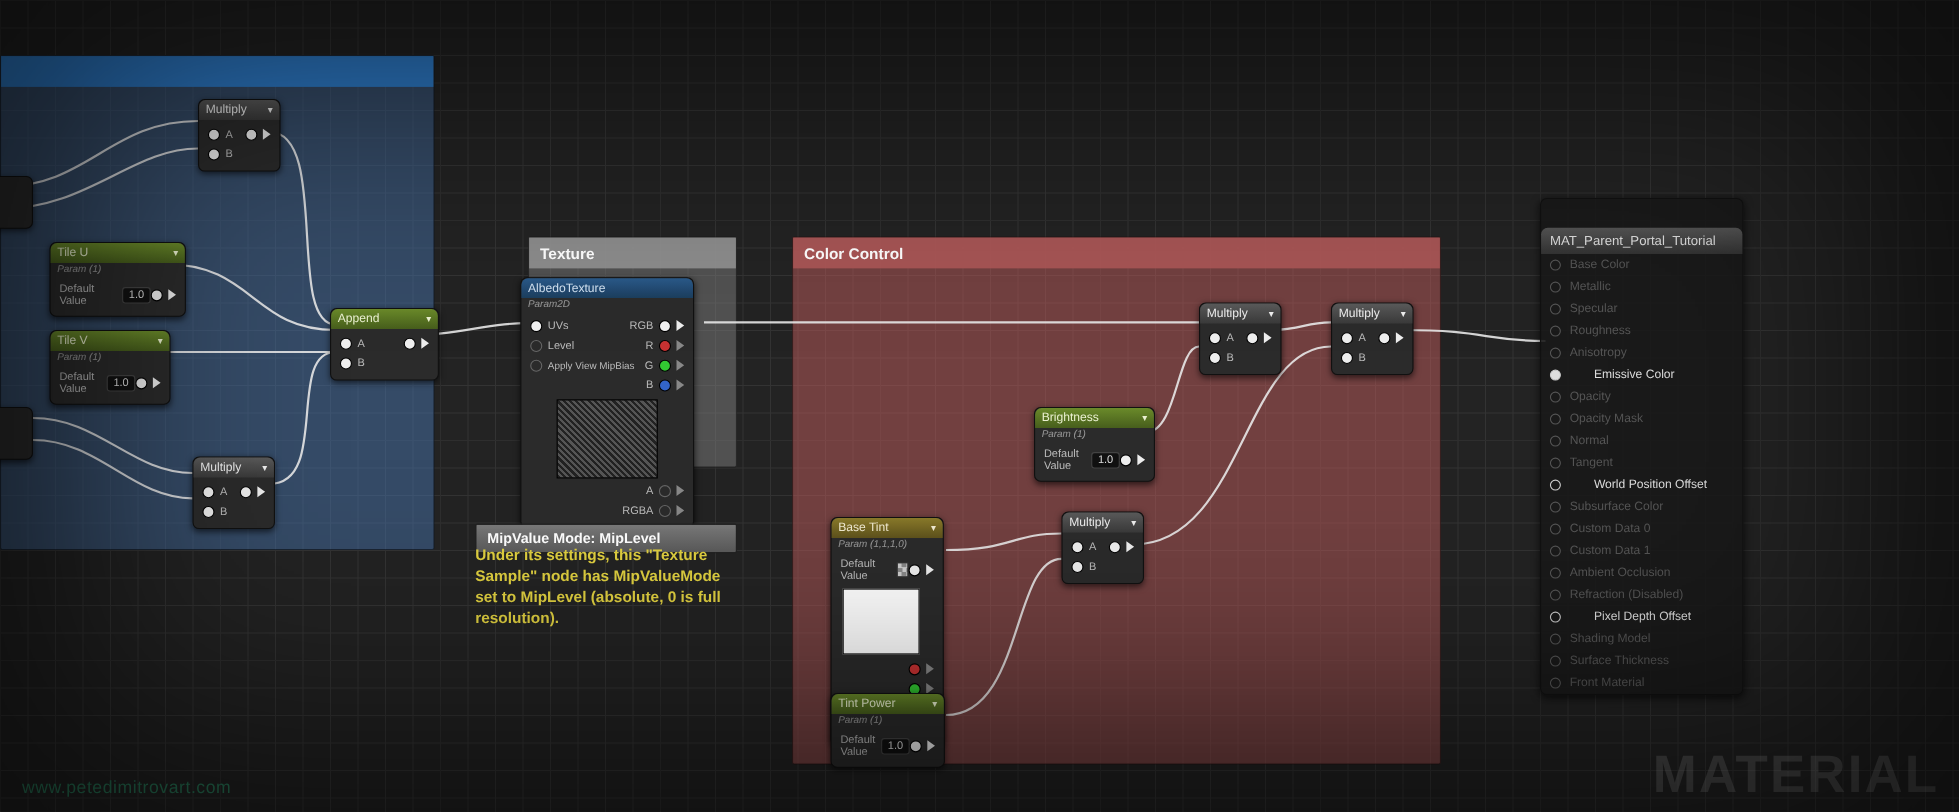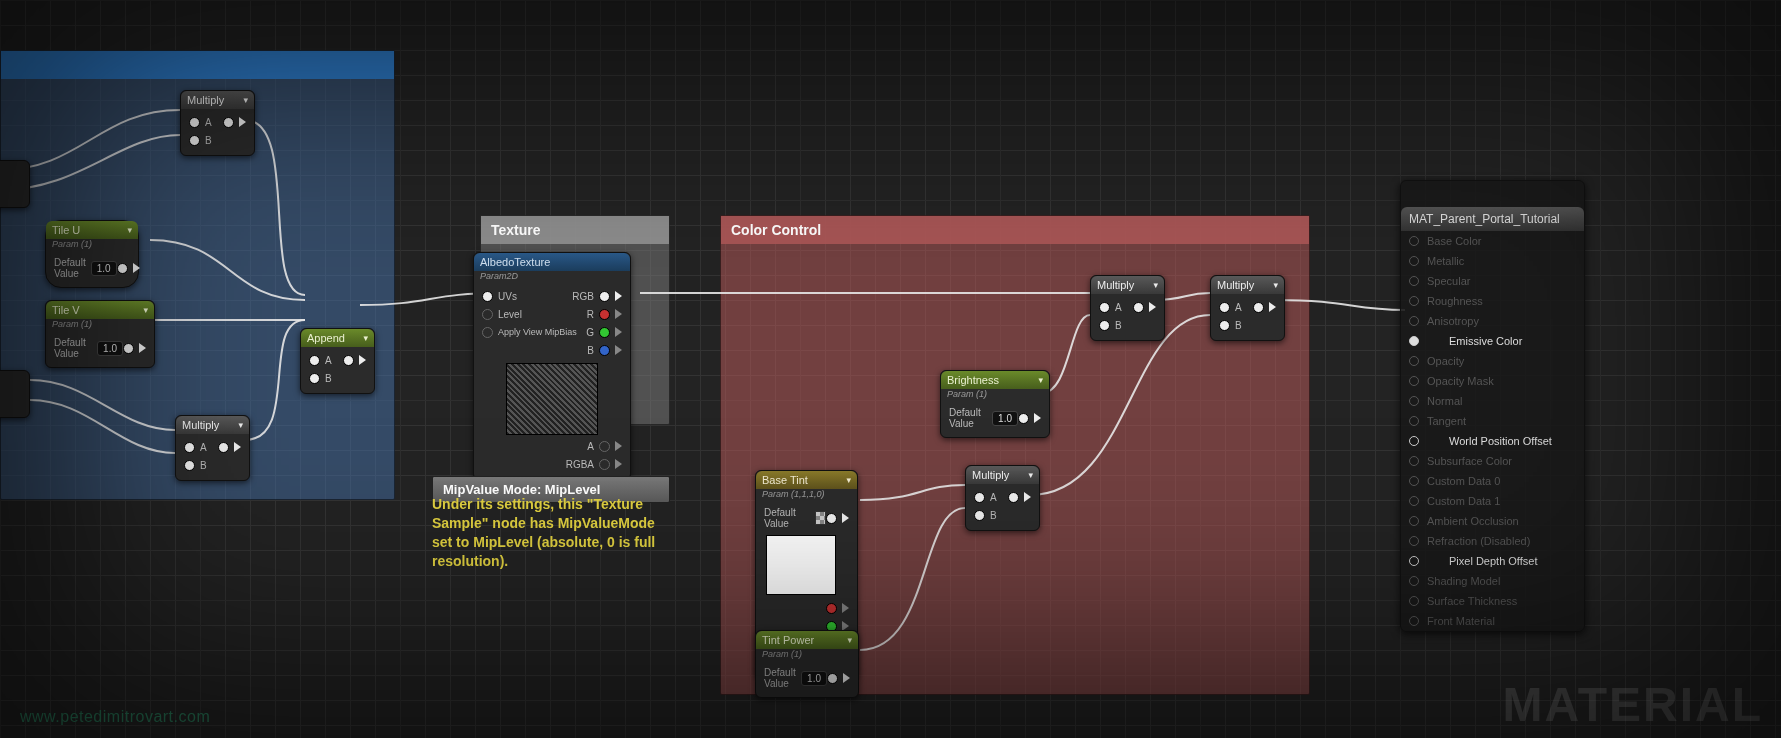--- a/index.html
+++ b/index.html
@@ -244,21 +244,21 @@
       </div>
     <div class="pin-row">
         <span class="pin-left">
           <span class="pin white"></span>
           <span class="label">B</span>
         </span>
       </div>
   </div>
 </div>
 
-<div class="node" style="left:45px; top:220px; width:94px;border-radius:16px;">
+<div class="node" style="left:45px; top:220px; width:124px;">
   <div class="node-header hdr-green">
       <span>Tile U</span>
       <span class="chev">▾</span>
     </div>
   <div class="node-sub">Param (1)</div>
   <div class="node-body">
     <div class="pin-row">
         <span class="pin-left">
           <span class="label">Default Value</span>
           <span class="value-pill">1.0</span>
@@ -297,21 +297,21 @@
     <div class="pin-row"></div>
   </div>
 </div>
 <div class="node" style="left:-40px; top:370px; width:70px;">
   <div class="node-body">
     <div class="pin-row"></div>
     <div class="pin-row"></div>
   </div>
 </div>
 
-<div class="node" style="left:300px; top:280px; width:75px;margin-top:48px;">
+<div class="node" style="left:300px; top:280px; width:99px;">
   <div class="node-header hdr-green">
       <span>Append</span>
       <span class="chev">▾</span>
     </div>
   <div class="node-body">
     <div class="pin-row">
         <span class="pin-left">
           <span class="pin white"></span>
           <span class="label">A</span>
         </span>

